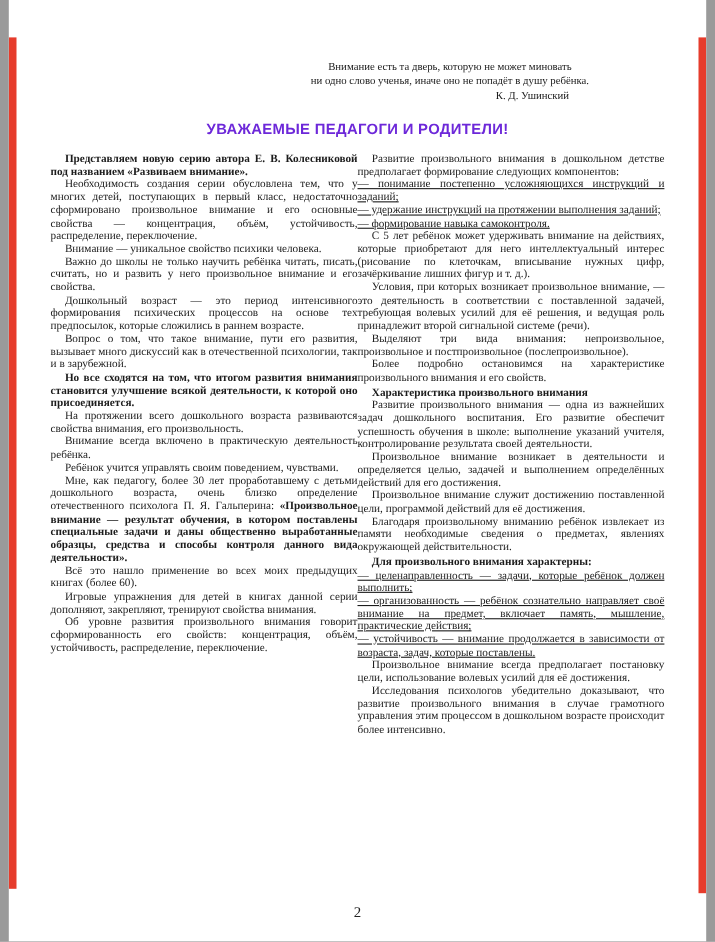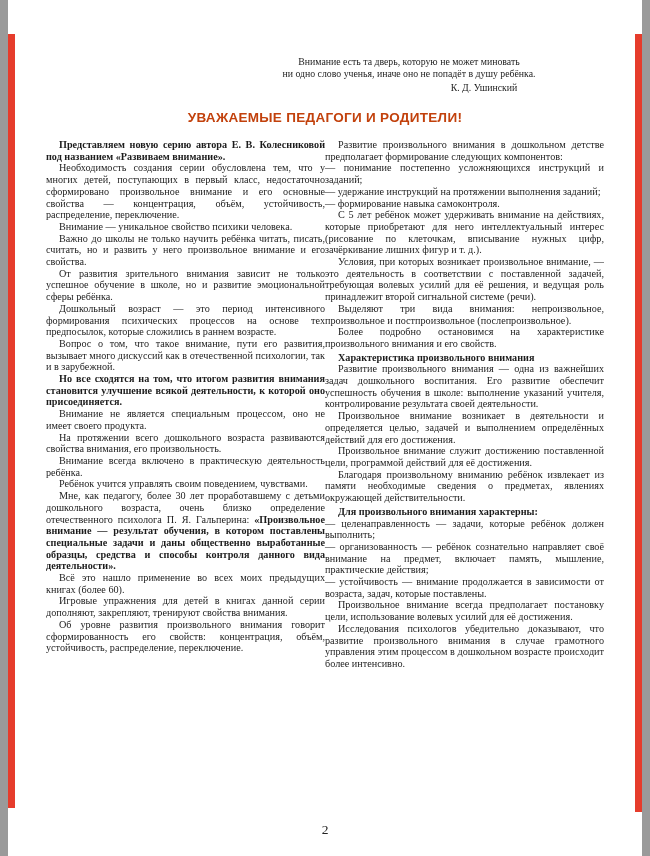--- a/index.html
+++ b/index.html
@@ -37,21 +37,21 @@
   }
   .col{
     flex:1;
     min-width:0;
     font-size:10.2px;
     line-height:11.7px;
     text-align:justify;
     hyphens:auto;
   }
   .col p{margin:0;text-indent:13px;}
-  .col p.dash{text-indent:0;}
+  .col p.dash{text-indent:0;text-decoration:underline;}
   .col p.space-before{margin-top:2px;}
   .b{font-weight:bold;}
   .page-number{
     position:absolute;
     left:0;right:0;bottom:18px;
     text-align:center;
     font-size:13.5px;
     color:#222;
   }
 </style>
@@ -63,33 +63,31 @@
   <div class="edge edge-right" style="background: rgb(230, 60, 44);"></div>
 
   <div class="content">
 
     <div class="epigraph">
       <div>Внимание есть та дверь, которую не может миновать</div>
       <div>ни одно слово ученья, иначе оно не попадёт в душу ребёнка.</div>
       <div class="author">К. Д. Ушинский</div>
     </div>
 
-    <div class="main-heading" style="color: #c2410c;">УВАЖАЕМЫЕ ПЕДАГОГИ И РОДИТЕЛИ!</div>
+    <div class="main-heading" style="color: #6d28d9;">УВАЖАЕМЫЕ ПЕДАГОГИ И РОДИТЕЛИ!</div>
 
     <div class="columns">
       <div class="col" id="col-left">
           <p class=""><span class="b">Представляем новую серию автора Е. В. Колесниковой под названием «Развиваем внимание».</span></p>
           <p class=""><span>Необходимость создания серии обусловлена тем, что у многих детей, поступающих в первый класс, недостаточно сформировано произвольное внимание и его основные свойства — концентрация, объём, устойчивость, распределение, переключение.</span></p>
           <p class=""><span>Внимание — уникальное свойство психики человека.</span></p>
           <p class=""><span>Важно до школы не только научить ребёнка читать, писать, считать, но и развить у него произвольное внимание и его свойства.</span></p>
-          <p class=""><span>От развития зрительного внимания зависит не только успешное обучение в школе, но и развитие эмоциональной сферы ребёнка.</span></p>
           <p class=""><span>Дошкольный возраст — это период интенсивного формирования психических процессов на основе тех предпосылок, которые сложились в раннем возрасте.</span></p>
           <p class=""><span>Вопрос о том, что такое внимание, пути его развития, вызывает много дискуссий как в отечественной психологии, так и в зарубежной.</span></p>
           <p class=""><span class="b">Но все сходятся на том, что итогом развития внимания становится улучшение всякой деятельности, к которой оно присоединяется.</span></p>
-          <p class=""><span>Внимание не является специальным процессом, оно не имеет своего продукта.</span></p>
           <p class=""><span>На протяжении всего дошкольного возраста развиваются свойства внимания, его произвольность.</span></p>
           <p class=""><span>Внимание всегда включено в практическую деятельность ребёнка.</span></p>
           <p class=""><span>Ребёнок учится управлять своим поведением, чувствами.</span></p>
           <p class=""><span>Мне, как педагогу, более 30 лет проработавшему с детьми дошкольного возраста, очень близко определение отечественного психолога П. Я. Гальперина: </span><span class="b">«Произвольное внимание — результат обучения, в котором поставлены специальные задачи и даны общественно выработанные образцы, средства и способы контроля данного вида деятельности».</span></p>
           <p class=""><span>Всё это нашло применение во всех моих предыдущих книгах (более 60).</span></p>
           <p class=""><span>Игровые упражнения для детей в книгах данной серии дополняют, закрепляют, тренируют свойства внимания.</span></p>
           <p class=""><span>Об уровне развития произвольного внимания говорит сформированность его свойств: концентрация, объём, устойчивость, распределение, переключение.</span></p>
         </div>
       <div class="col" id="col-right">
           <p class=""><span>Развитие произвольного внимания в дошкольном детстве предполагает формирование следующих компонентов:</span></p>

